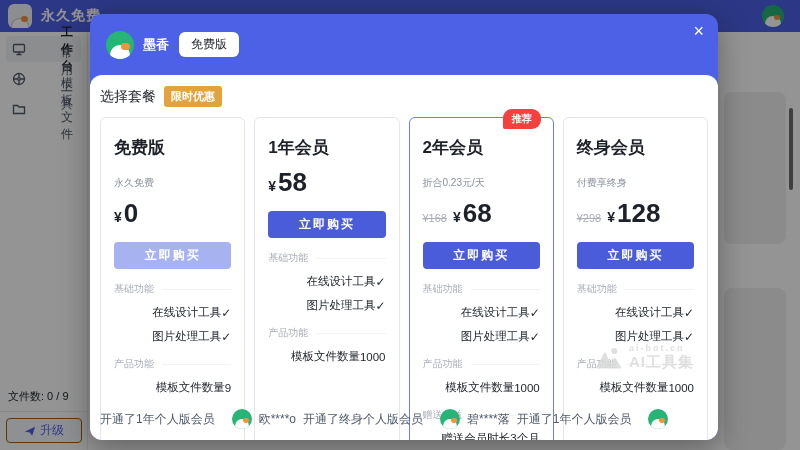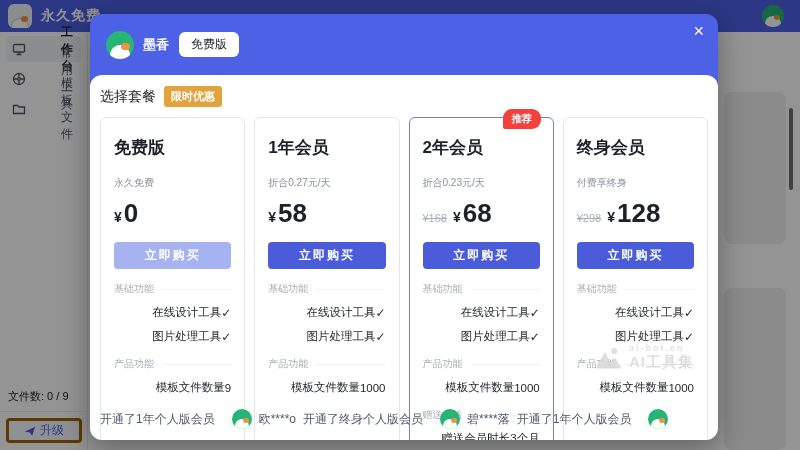--- a/index.html
+++ b/index.html
@@ -17,21 +17,21 @@
   .cat::before { content:""; position:absolute; left:15%; right:15%; bottom:-22%; height:72%; background:#fff; border-radius:50% 50% 45% 45%; }
   .cat::after { content:""; position:absolute; right:16%; bottom:30%; width:30%; height:24%; background:#f0953f; border-radius:50%; }
   .topbar-avatar { width:22px; height:22px; margin-right:16px; }
 
   .sidebar { position:absolute; left:0; top:32px; width:88px; height:418px; background:#ffffff; border-right:1px solid #ececec; }
   .side-item { display:flex; align-items:center; height:26px; margin:4px 6px; padding-left:6px; border-radius:4px; font-size:12px; color:#4e5969; cursor:pointer;gap:28px; }
   .side-item svg { margin-right:7px; flex:none; }
   .side-item.active { background:#f2f3f5; color:#1d2129; font-weight:bold; }
   .file-count { position:absolute; left:8px; bottom:46px; font-size:11px; color:#1d2129; white-space:nowrap; }
   .side-divider { position:absolute; left:0; bottom:38px; width:88px; height:1px; background:#ececec; }
-  .upgrade { position:absolute; left:6px; bottom:7px; width:76px; height:25px; border:3px solid #a16207; border-radius:4px; background:#f7f8ff; color:#4c61e6; font-size:12px; display:flex; align-items:center; justify-content:center; gap:4px; cursor:pointer; font-family:inherit; }
+  .upgrade { position:absolute; left:6px; bottom:7px; width:76px; height:25px; border:1px solid #a16207; border-radius:4px; background:#f7f8ff; color:#4c61e6; font-size:12px; display:flex; align-items:center; justify-content:center; gap:4px; cursor:pointer; font-family:inherit; }
 
   .bg-panel { position:absolute; background:#f0f0f0; border-radius:8px; }
   .p1 { left:724px; top:92px; width:62px; height:152px; }
   .p2 { left:724px; top:288px; width:62px; height:162px; }
   .bg-scroll-thumb { position:absolute; left:789px; top:108px; width:4px; height:82px; border-radius:2px; background:#6d6d6d; }
 
   
   .overlay { position:absolute; inset:0; background:rgba(0,0,0,0.42); }
   .modal { position:absolute; left:90px; top:14px; width:628px; height:426px; border-radius:12px; background:#4c61e6; box-shadow:0 8px 30px rgba(0,0,0,0.35); }
   .modal-header { position:relative; height:61px; display:flex; align-items:center; padding:16px 16px; }
@@ -165,21 +165,20 @@
               <i></i>
             </div>
           <div class="feat-row">
               <span>模板文件数量</span>
               <span>9</span>
             </div>
         </div>
 
         <div class="card">
           <div class="plan-name">1年会员</div>
-          <div class="plan-sub">折合0.27元/天</div>
           <div class="price-row">
             <span class="cur">¥</span>
             <span class="price">58</span>
           </div>
           <button class="buy">立即购买</button>
           <div class="feat-head">
               <span>基础功能</span>
               <i></i>
             </div>
           <div class="feat-row">

